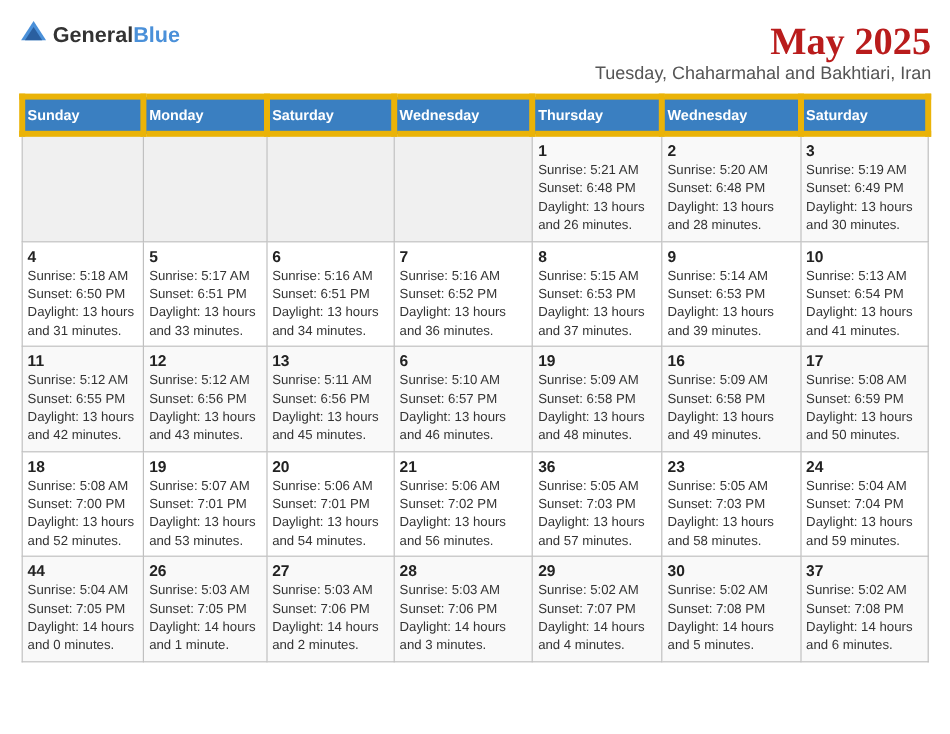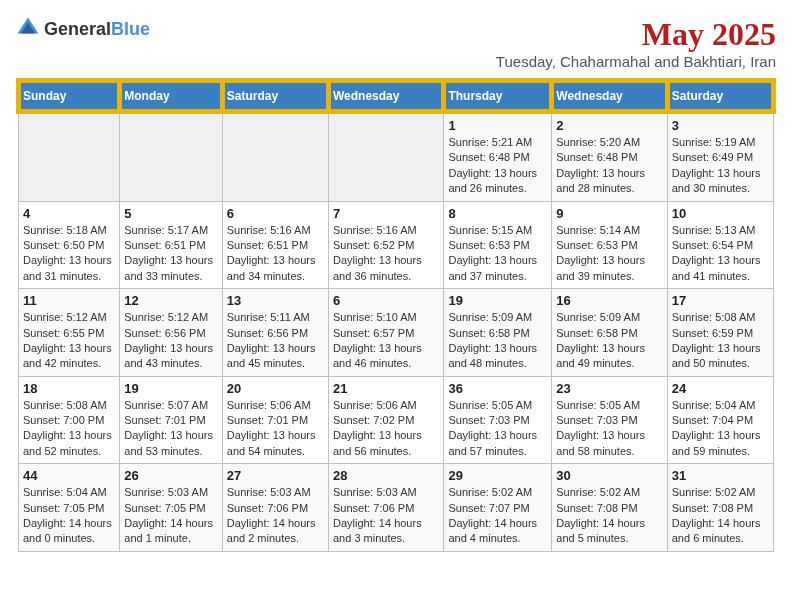--- a/index.html
+++ b/index.html
@@ -237,18 +237,18 @@
         </td>
         <td>
           <div class="day-number">29</div>
           <div class="day-info">Sunrise: 5:02 AM<br>Sunset: 7:07 PM<br>Daylight: 14 hours and 4 minutes.</div>
         </td>
         <td>
           <div class="day-number">30</div>
           <div class="day-info">Sunrise: 5:02 AM<br>Sunset: 7:08 PM<br>Daylight: 14 hours and 5 minutes.</div>
         </td>
         <td>
-          <div class="day-number">31</div>
+          <div class="day-number">37</div>
           <div class="day-info">Sunrise: 5:02 AM<br>Sunset: 7:08 PM<br>Daylight: 14 hours and 6 minutes.</div>
         </td>
       </tr>
     </tbody>
 </table>
 
 </body></html>

